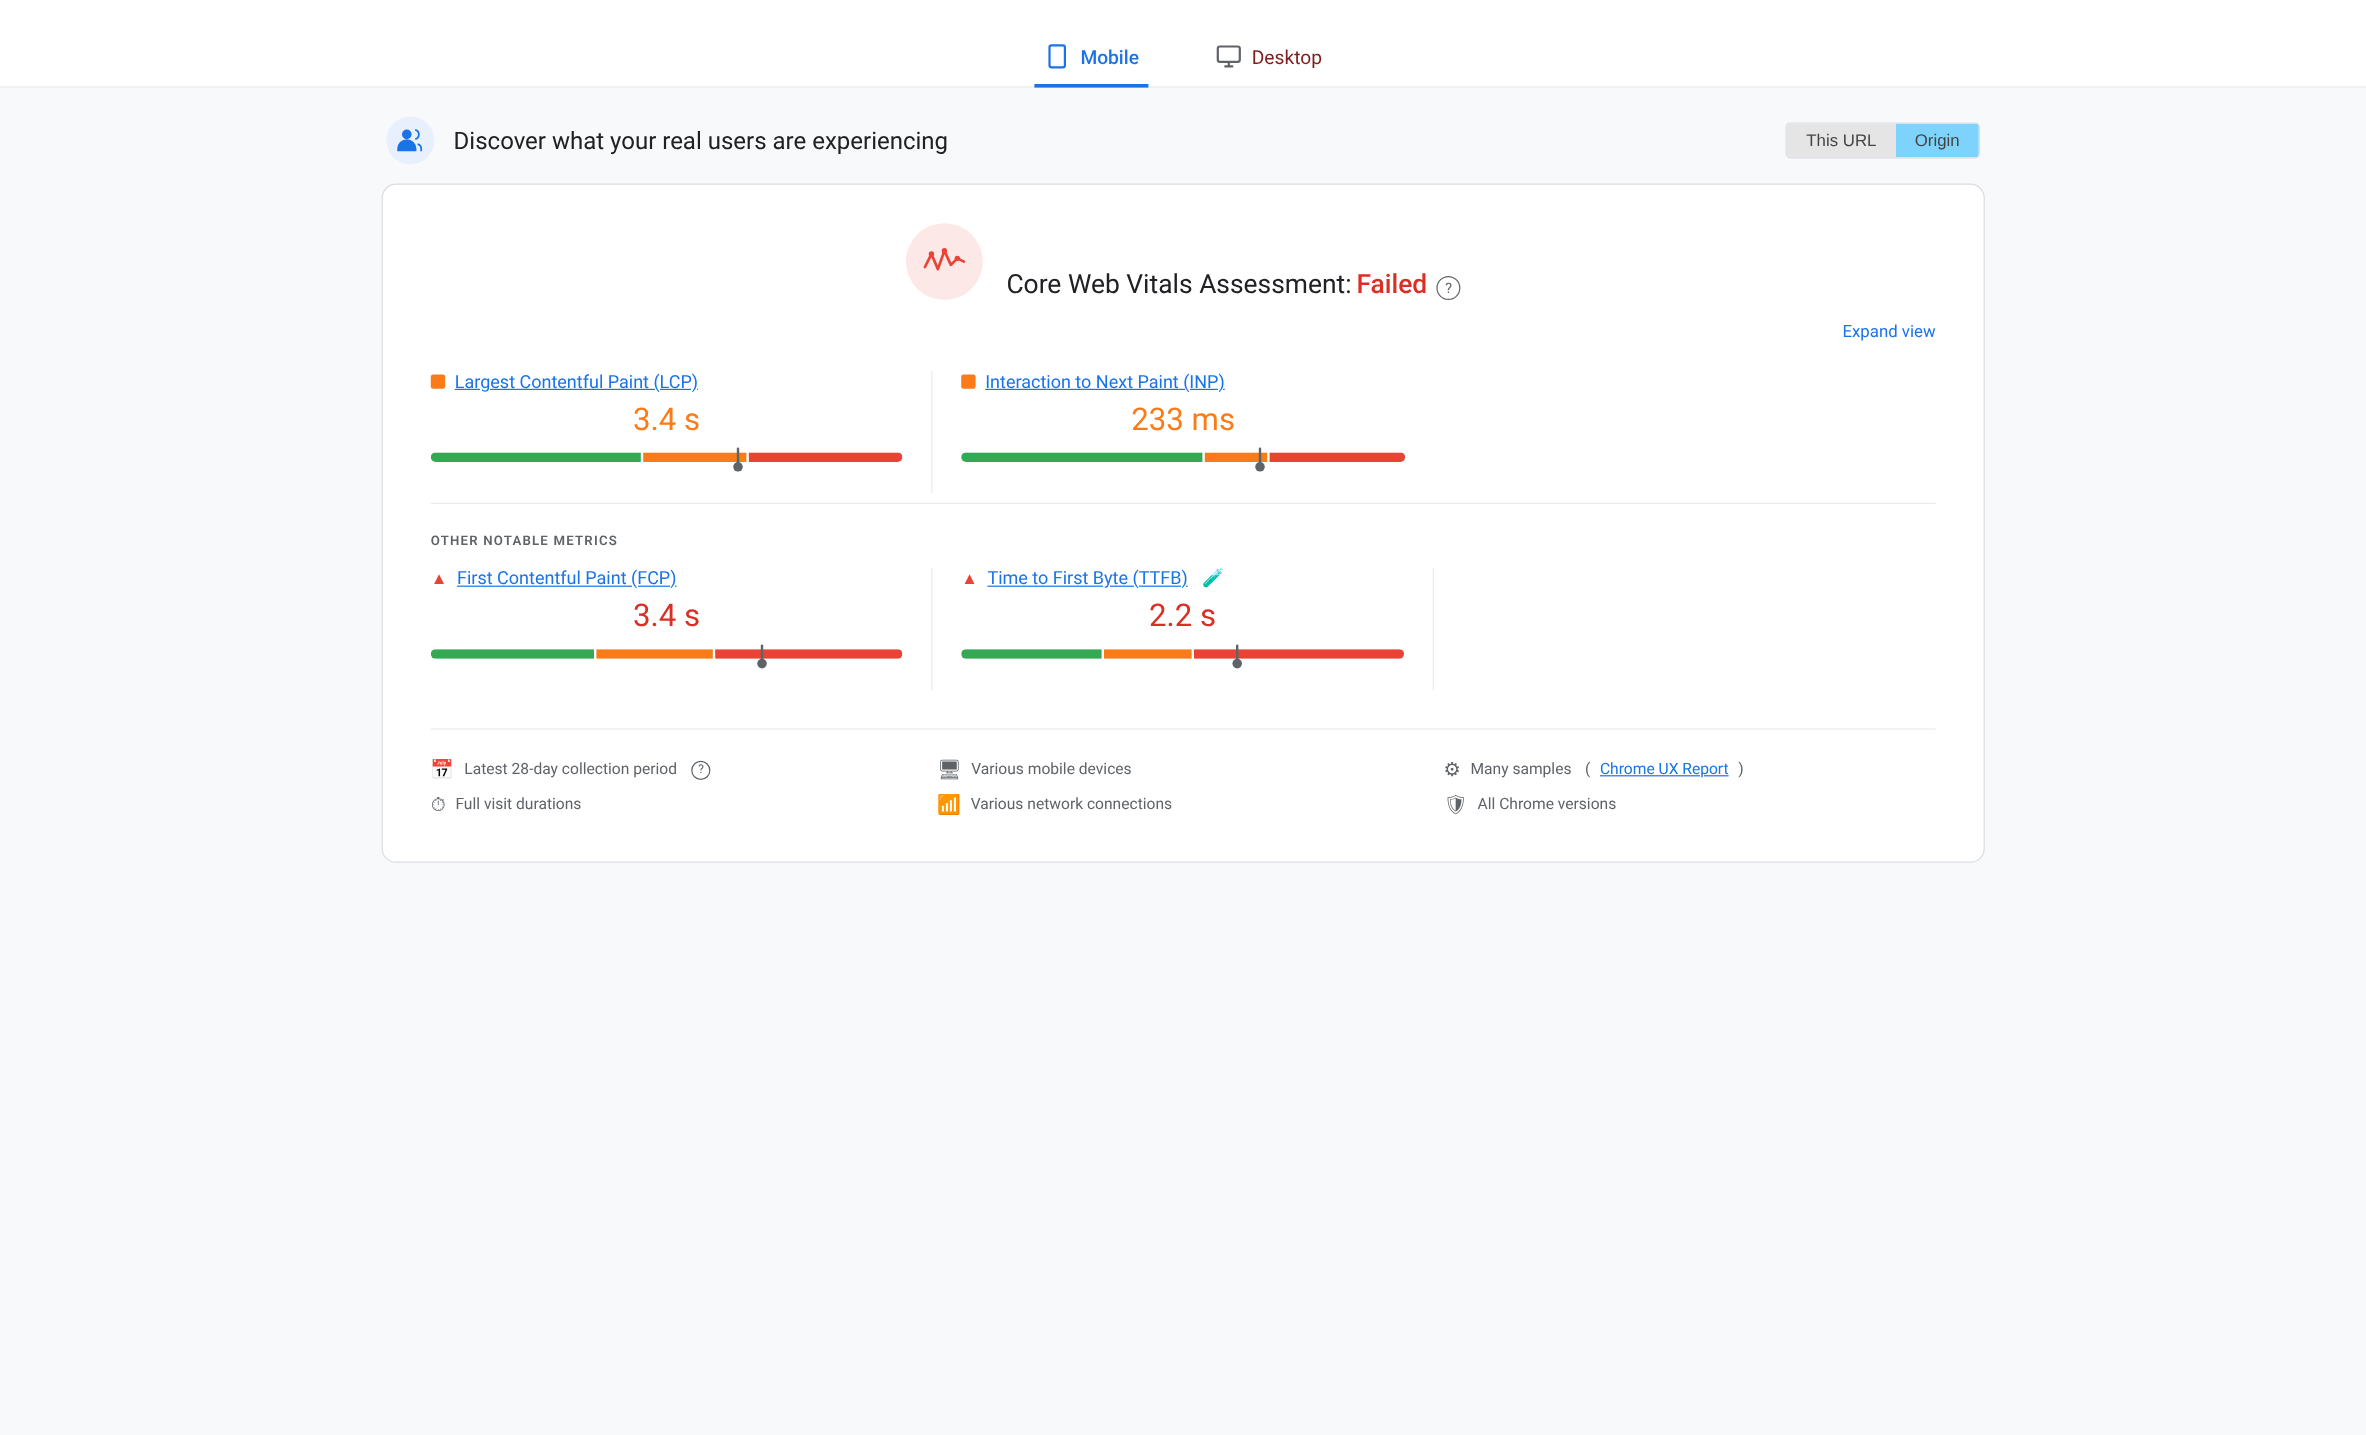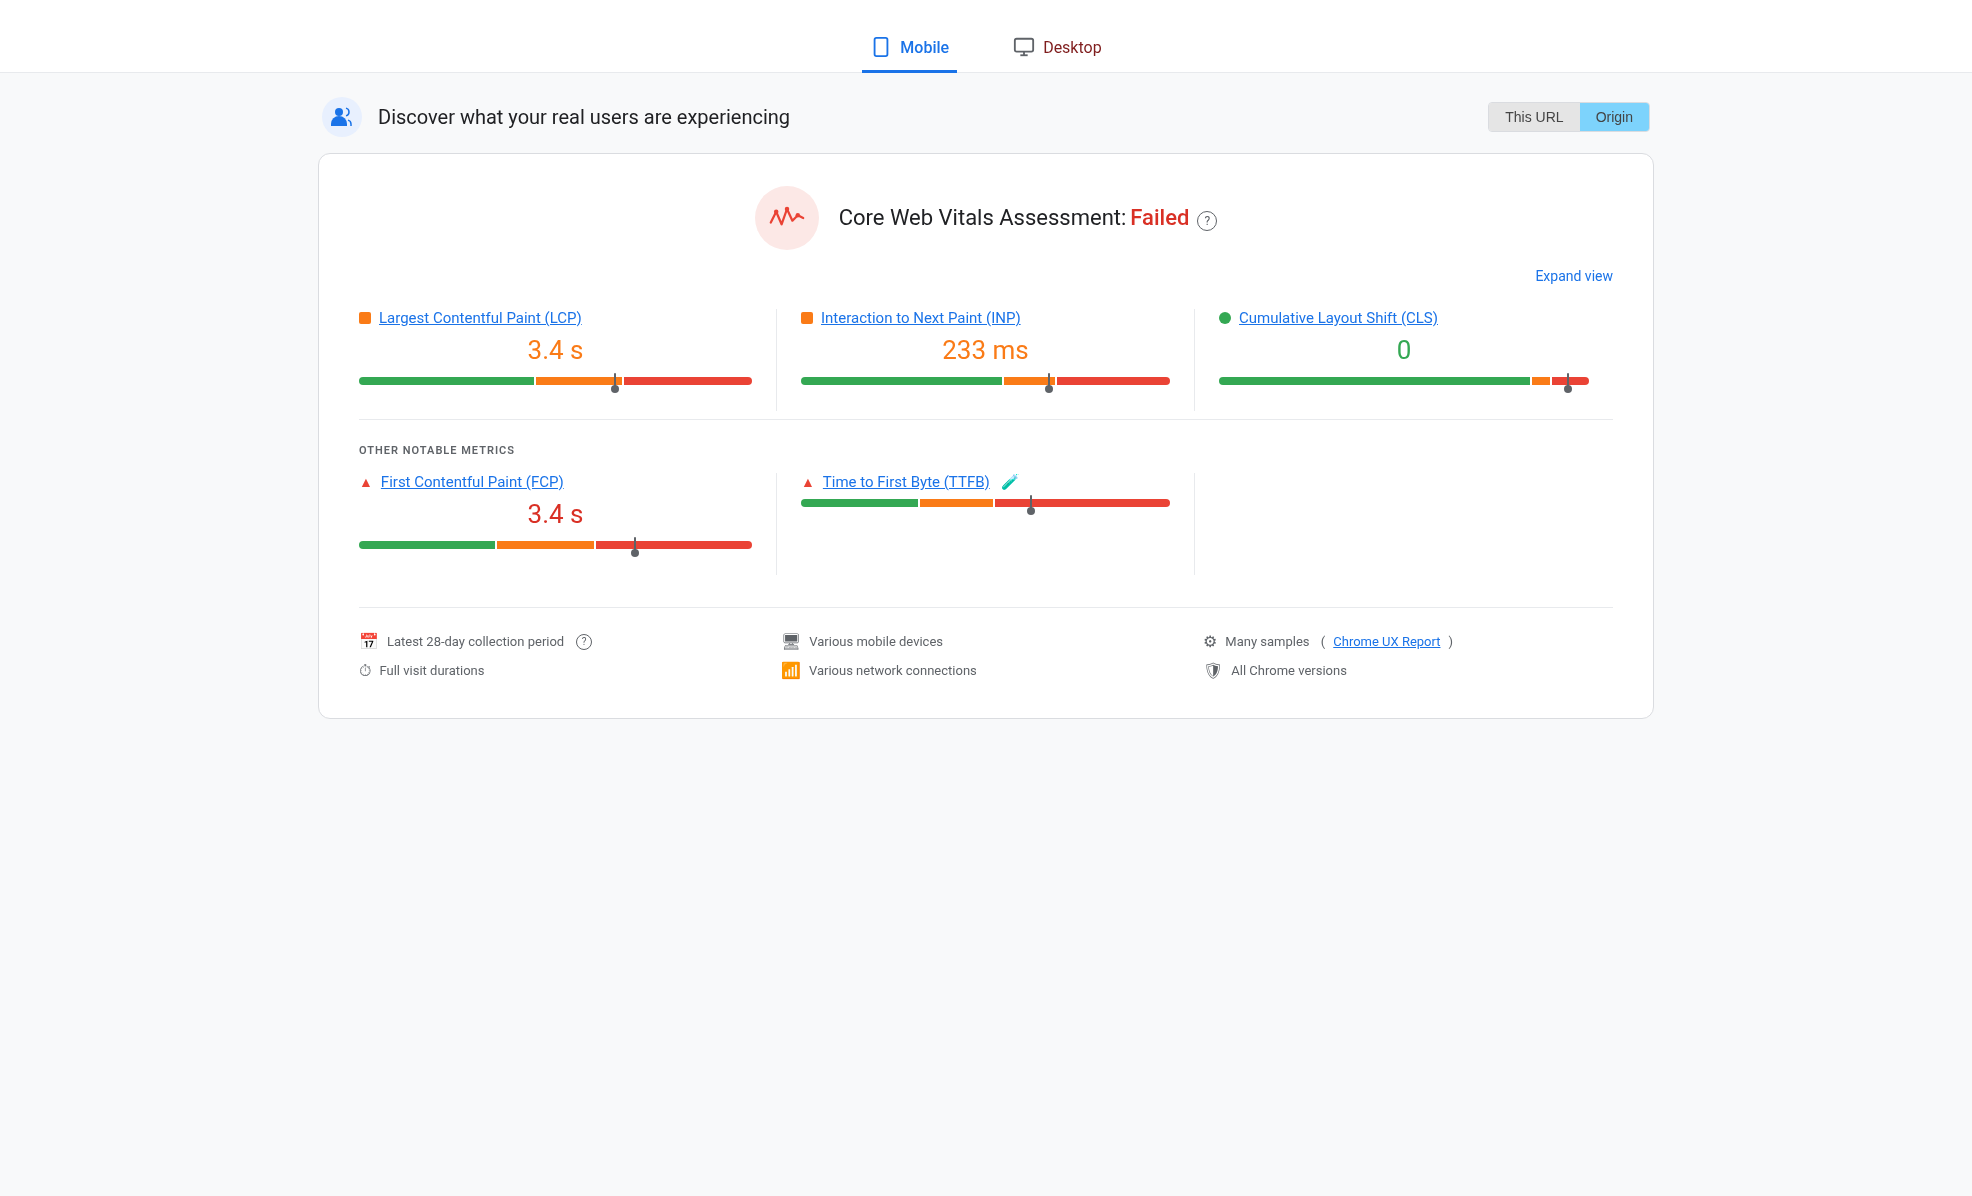--- a/index.html
+++ b/index.html
@@ -104,21 +104,21 @@
 
     .card {
       background: #fff;
       border: 1px solid #dadce0;
       border-radius: 12px;
       padding: 32px 40px 28px;
     }
 
     .cwv-header {
       display: flex;
-      align-items: center;
+      align-items: flex-end;
       justify-content: center;
       gap: 20px;
       margin-bottom: 16px;
     }
 
     .cwv-icon {
       width: 64px;
       height: 64px;
       border-radius: 50%;
       background: #fce8e6;
@@ -419,35 +419,20 @@
         <div class="progress-bar-container">
           <div class="progress-bar">
             <div class="bar-green" style="flex: 55"></div>
             <div class="bar-orange" style="flex: 14"></div>
             <div class="bar-red" style="flex: 31"></div>
           </div>
           <div class="bar-marker" style="left: 67%"></div>
         </div>
       </div>
 
-      <div class="metric-col">
-        <div class="metric-label">
-          <span class="metric-indicator green" style="border-radius:50%;"></span>
-          <a>Cumulative Layout Shift (CLS)</a>
-        </div>
-        <div class="metric-value green">0</div>
-        <div class="progress-bar-container">
-          <div class="progress-bar">
-            <div class="bar-green" style="flex: 85"></div>
-            <div class="bar-orange" style="flex: 5"></div>
-            <div class="bar-red" style="flex: 10"></div>
-          </div>
-          <div class="bar-marker" style="left: 94%"></div>
-        </div>
-      </div>
 
     </div>
 
     <hr class="divider">
 
     <div class="other-metrics-label">OTHER NOTABLE METRICS</div>
 
     <div class="other-metrics-grid">
 
       <div class="metric-col">
@@ -465,20 +450,21 @@
           <div class="bar-marker" style="left: 70%"></div>
         </div>
       </div>
 
       <div class="metric-col">
         <div class="metric-label">
           <span class="triangle-icon">▲</span>
           <a>Time to First Byte (TTFB)</a>
           <span class="beaker-icon" style="color:#1a73e8; font-size:15px; margin-left:4px;">🧪</span>
         </div>
+        <div class="metric-value red">2.2 s</div>
         <div class="progress-bar-container">
           <div class="progress-bar">
             <div class="bar-green" style="flex: 32"></div>
             <div class="bar-orange" style="flex: 20"></div>
             <div class="bar-red" style="flex: 48"></div>
           </div>
           <div class="bar-marker" style="left: 62%"></div>
         </div>
       </div>
 

